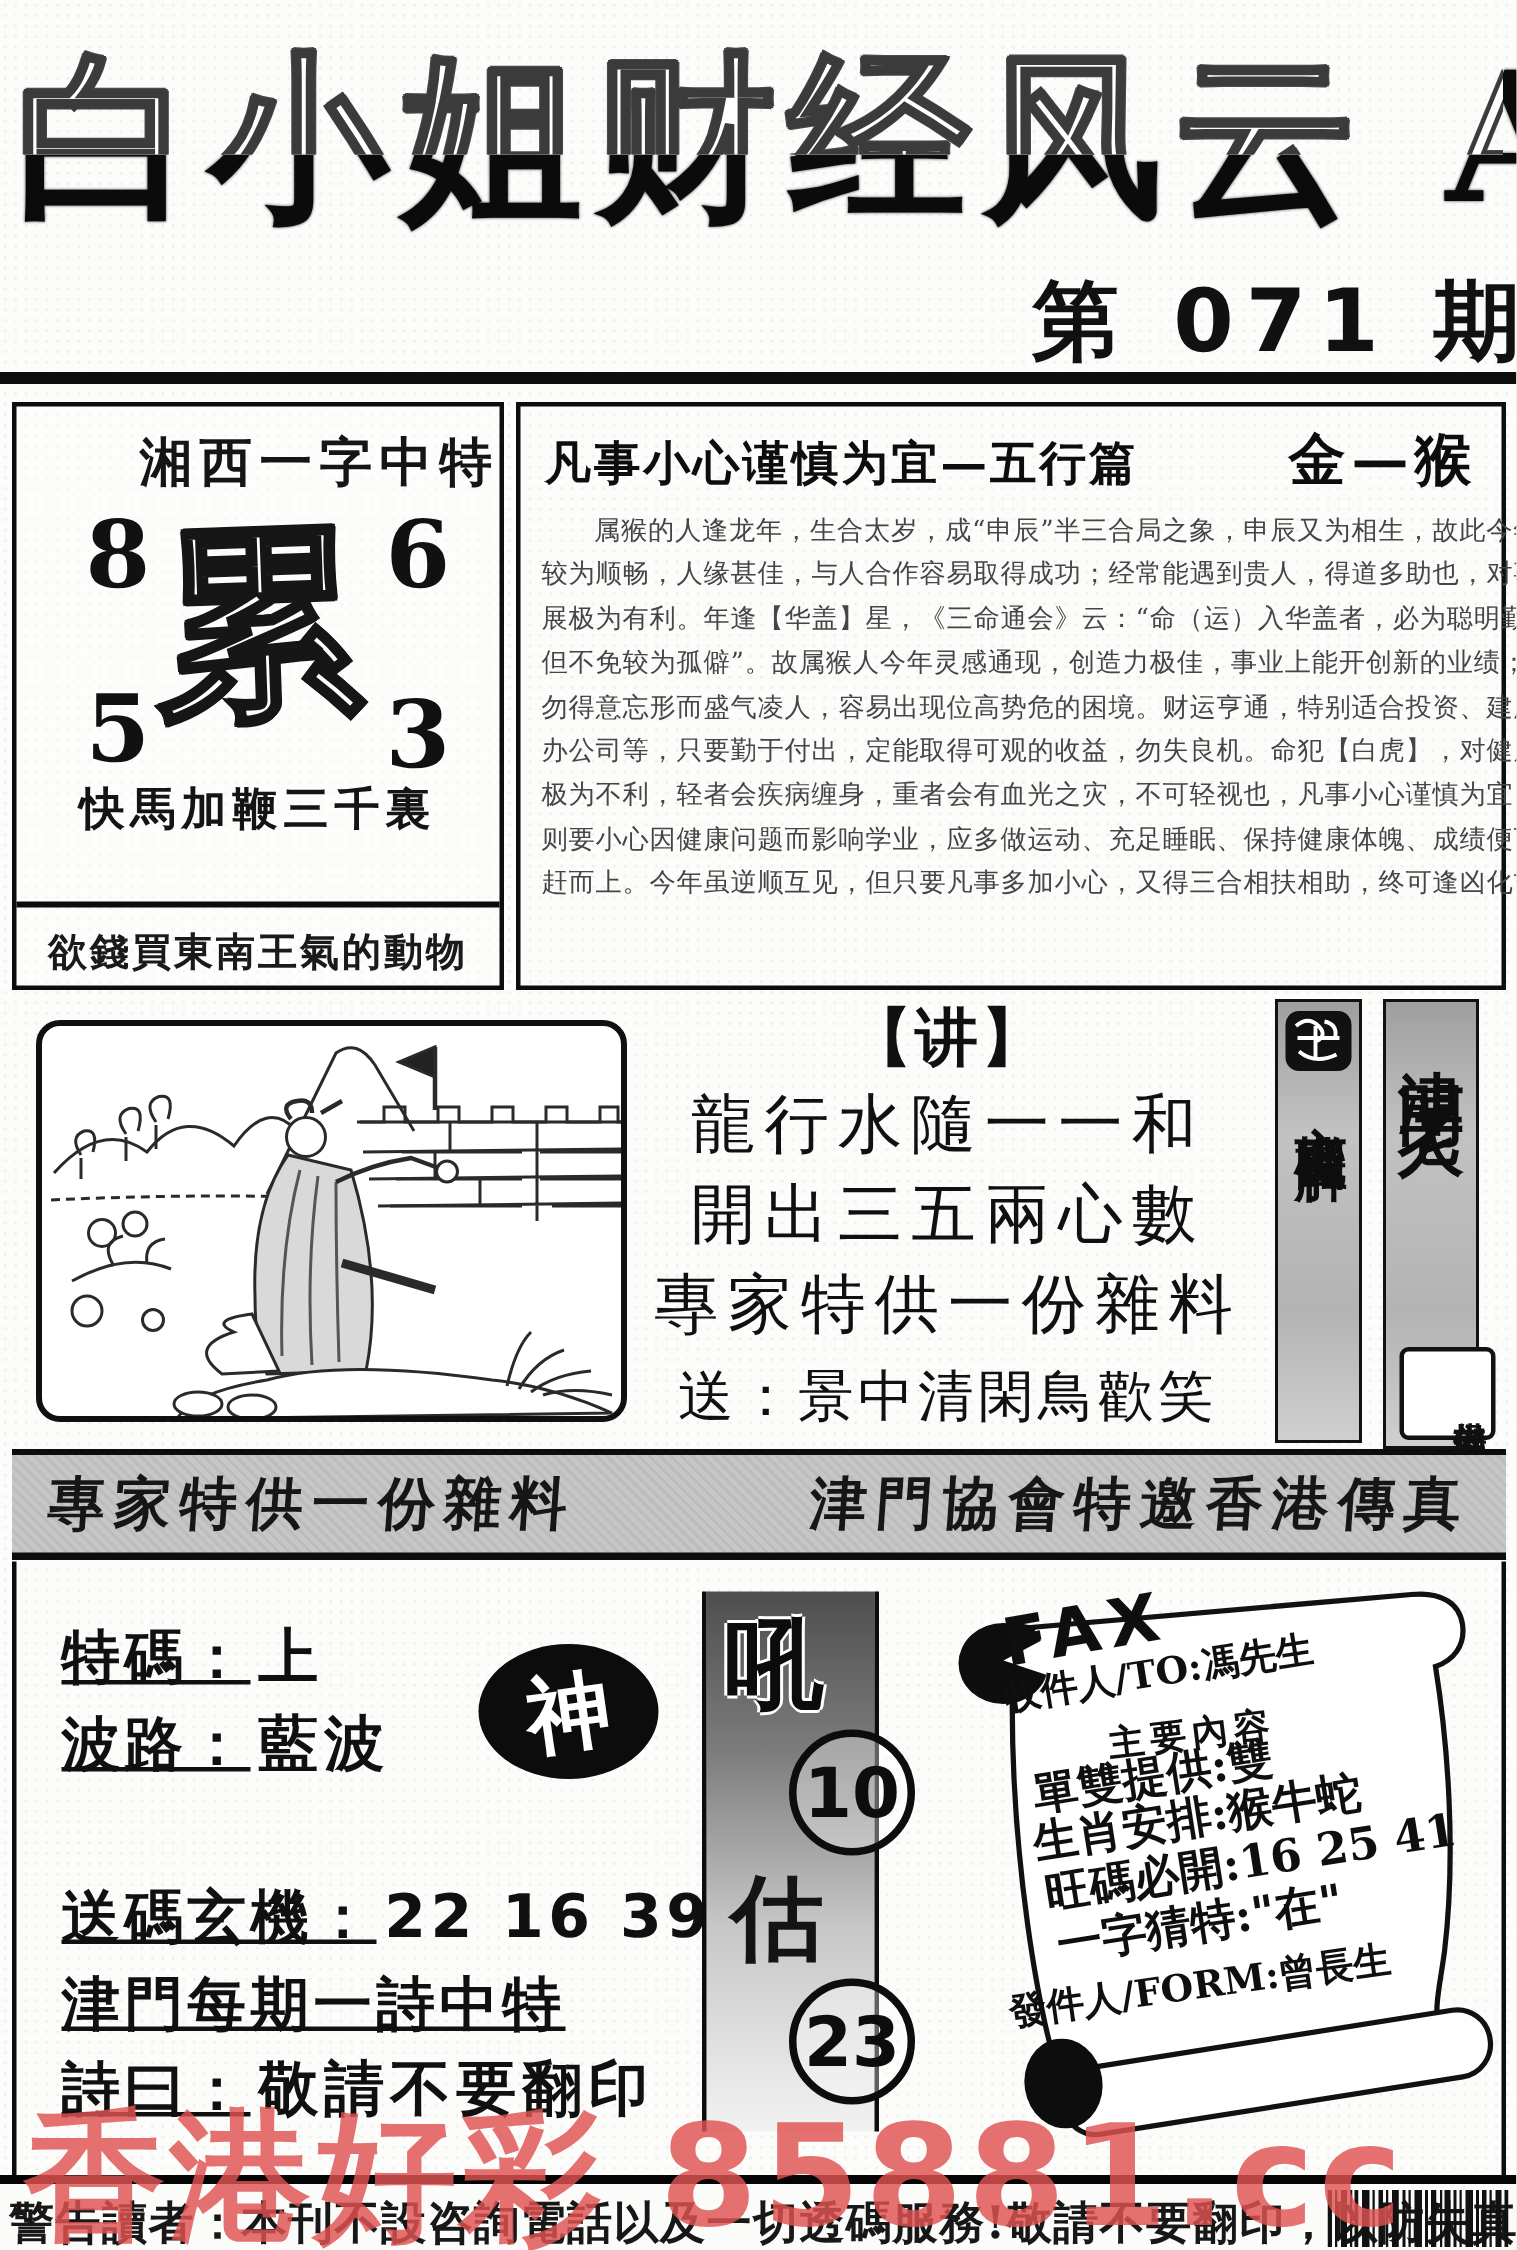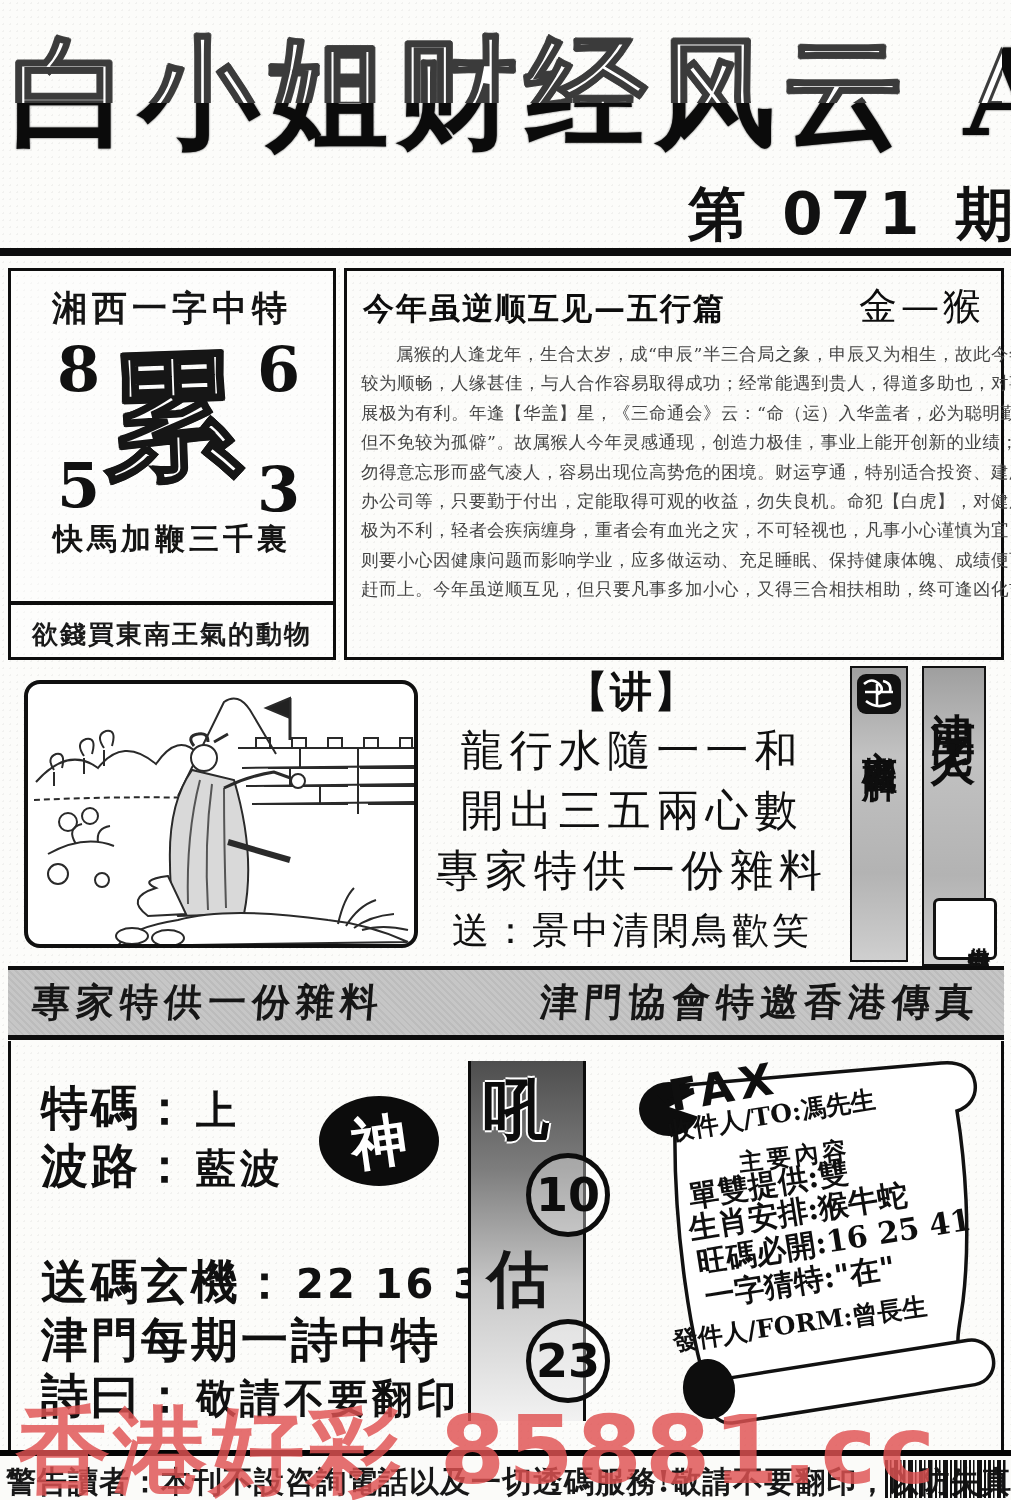--- a/index.html
+++ b/index.html
@@ -26,41 +26,41 @@
   }
   .issue {
     position:absolute; left:688px; top:176px; width:316px;
     font-size:58px; font-weight:900; letter-spacing:8px; color:#111;
     font-family:"DejaVu Sans","Liberation Sans",sans-serif; white-space:nowrap;
   }
   .head-rule { position:absolute; left:0; top:248px; width:1011px; height:8px; background:#0d0d0d; }
 
   
   .leftbox { position:absolute; left:8px; top:268px; width:328px; height:392px; border:3px solid #0d0d0d; background:rgba(255,255,255,.4);}
-  .leftbox .lb-title { position:absolute; left:0; top:14px; width:100%; text-align:center; font-size:35px; font-weight:900; letter-spacing:5px; color:#151515;}
+  .leftbox .lb-title { position:absolute; left:0; top:14px; width:100%; text-align:right; font-size:35px; font-weight:900; letter-spacing:5px; color:#151515;}
   .lb-num { position:absolute; font-size:62px; font-weight:700; color:#111; font-family:"DejaVu Serif",serif;}
   .lb-n1{ left:46px; top:62px; } .lb-n2{ left:246px; top:62px; }
   .lb-n3{ left:46px; top:178px;} .lb-n4{ left:246px; top:182px;}
   .lb-big {
     position:absolute; left:0; top:74px; width:100%; text-align:center;
     font-size:138px; line-height:140px; font-weight:700; color:#fff;
     -webkit-text-stroke:3px #161616;
     text-shadow:2px 0 0 #161616,-2px 0 0 #161616,0 2px 0 #161616,0 -2px 0 #161616;
     transform:rotate(-2deg);
   }
   .lb-verse { position:absolute; width:100%; text-align:center; font-size:30px; font-weight:800; letter-spacing:4px; color:#141414;}
   .lb-v1{ top:248px; } .lb-v2{ top:290px; }
   .lb-sep { position:absolute; left:0; top:330px; width:100%; height:4px; background:#0d0d0d; }
   .lb-hint { position:absolute; top:346px; width:100%; text-align:center; font-size:26px; font-weight:800; letter-spacing:2px; color:#1a1a1a;}
 
   
   .zbox { position:absolute; left:344px; top:268px; width:660px; height:392px; border:3px solid #0d0d0d; }
   .zbox .z-head { display:flex; align-items:baseline; justify-content:space-between; padding:10px 16px 2px 16px; }
   .z-title { font-size:31px; font-weight:900; letter-spacing:2px; color:#0d0d0d; }
-  .z-elem  { font-size:38px; font-weight:400; letter-spacing:4px; color:#0d0d0d; }
+  .z-elem  { font-size:38px; font-weight:700; letter-spacing:4px; color:#0d0d0d; }
   .z-par { padding:6px 14px 0 14px; }
   .z-line { font-size:17.5px; line-height:29.4px; color:#454545; letter-spacing:.5px; white-space:nowrap; }
   .z-line.first { text-indent:2em; }
 
   
   .scene { position:absolute; left:24px; top:680px; width:394px; height:268px; border:4px solid #101010; border-radius:16px; background:#fff; overflow:hidden;}
   .poem { position:absolute; left:428px; top:664px; width:408px; text-align:center; color:#101010;}
   .poem-title { font-size:42px; font-weight:900; letter-spacing:2px; }
   .poem-line { font-size:43px; line-height:60px; letter-spacing:6px; font-weight:500; white-space:nowrap;}
   .poem-send { margin-top:6px; font-size:37px; letter-spacing:3px; white-space:nowrap;}
@@ -86,21 +86,21 @@
     background:#c6c6c6;
     background-image:repeating-linear-gradient(45deg, rgba(0,0,0,.05) 0 2px, transparent 2px 5px);
     border-top:4px solid #0d0d0d; border-bottom:5px solid #0d0d0d;
     display:flex; align-items:center; justify-content:space-between; padding:0 24px;
   }
   .banner span { font-size:38px; font-weight:900; letter-spacing:6px; color:#161616; transform:skewX(-4deg); white-space:nowrap;}
 
   
   .bottom { position:absolute; left:8px; top:1041px; width:996px; height:411px; border-left:3px solid #0d0d0d; border-right:3px solid #0d0d0d; }
   .brow { position:absolute; left:30px; white-space:nowrap; color:#101010; }
-  .brow .lab { font-size:47px; font-weight:900; letter-spacing:3px; }
+  .brow .lab { font-size:39px; font-weight:900; letter-spacing:3px;text-decoration:underline; }
   .brow .val { font-size:40px; font-weight:900; letter-spacing:4px; }
   .brow .valnum { font-family:"DejaVu Sans","Liberation Sans",sans-serif; font-size:40px; font-weight:700; letter-spacing:3px; }
   .r1{ top:36px; } .r2{ top:94px; } .r3{ top:152px; } .r4{ top:210px; } .r5{ top:268px; } .r6{ top:324px; }
 
   .stamp { position:absolute; left:305px; top:52px; width:126px; height:96px; }
 
   .graybar {
     position:absolute; left:457px; top:20px; width:118px; height:360px;
     background:linear-gradient(180deg,#4e4e4e 0%,#7d7d7d 30%,#c7c7c7 62%,#f2f2f2 100%);
     border-left:3px solid #0d0d0d; border-right:3px solid #0d0d0d;
@@ -163,21 +163,21 @@
     <div class="lb-num lb-n3">5</div>
     <div class="lb-num lb-n4">3</div>
     <div class="lb-big">累</div>
     <div class="lb-verse lb-v1">快馬加鞭三千裏</div>
     <div class="lb-sep"></div>
     <div class="lb-hint">欲錢買東南王氣的動物</div>
   </div>
 
   <div class="zbox">
     <div class="z-head">
-      <span class="z-title">今年虽逆顺互见—五行篇</span>
+      <span class="z-title">凡事小心谨慎为宜—五行篇</span>
       <span class="z-elem">金—猴</span>
     </div>
     <div class="z-par">
       <div class="z-line first">属猴的人逢龙年，生合太岁，成“申辰”半三合局之象，申辰又为相生，故此今年运程</div>
       <div class="z-line">较为顺畅，人缘甚佳，与人合作容易取得成功；经常能遇到贵人，得道多助也，对事业发</div>
       <div class="z-line">展极为有利。年逢【华盖】星，《三命通会》云：“命（运）入华盖者，必为聪明勤学，</div>
       <div class="z-line">但不免较为孤僻”。故属猴人今年灵感通现，创造力极佳，事业上能开创新的业绩；但切</div>
       <div class="z-line">勿得意忘形而盛气凌人，容易出现位高势危的困境。财运亨通，特别适合投资、建厂房、</div>
       <div class="z-line">办公司等，只要勤于付出，定能取得可观的收益，勿失良机。命犯【白虎】，对健康</div>
       <div class="z-line">极为不利，轻者会疾病缠身，重者会有血光之灾，不可轻视也，凡事小心谨慎为宜；学生</div>

